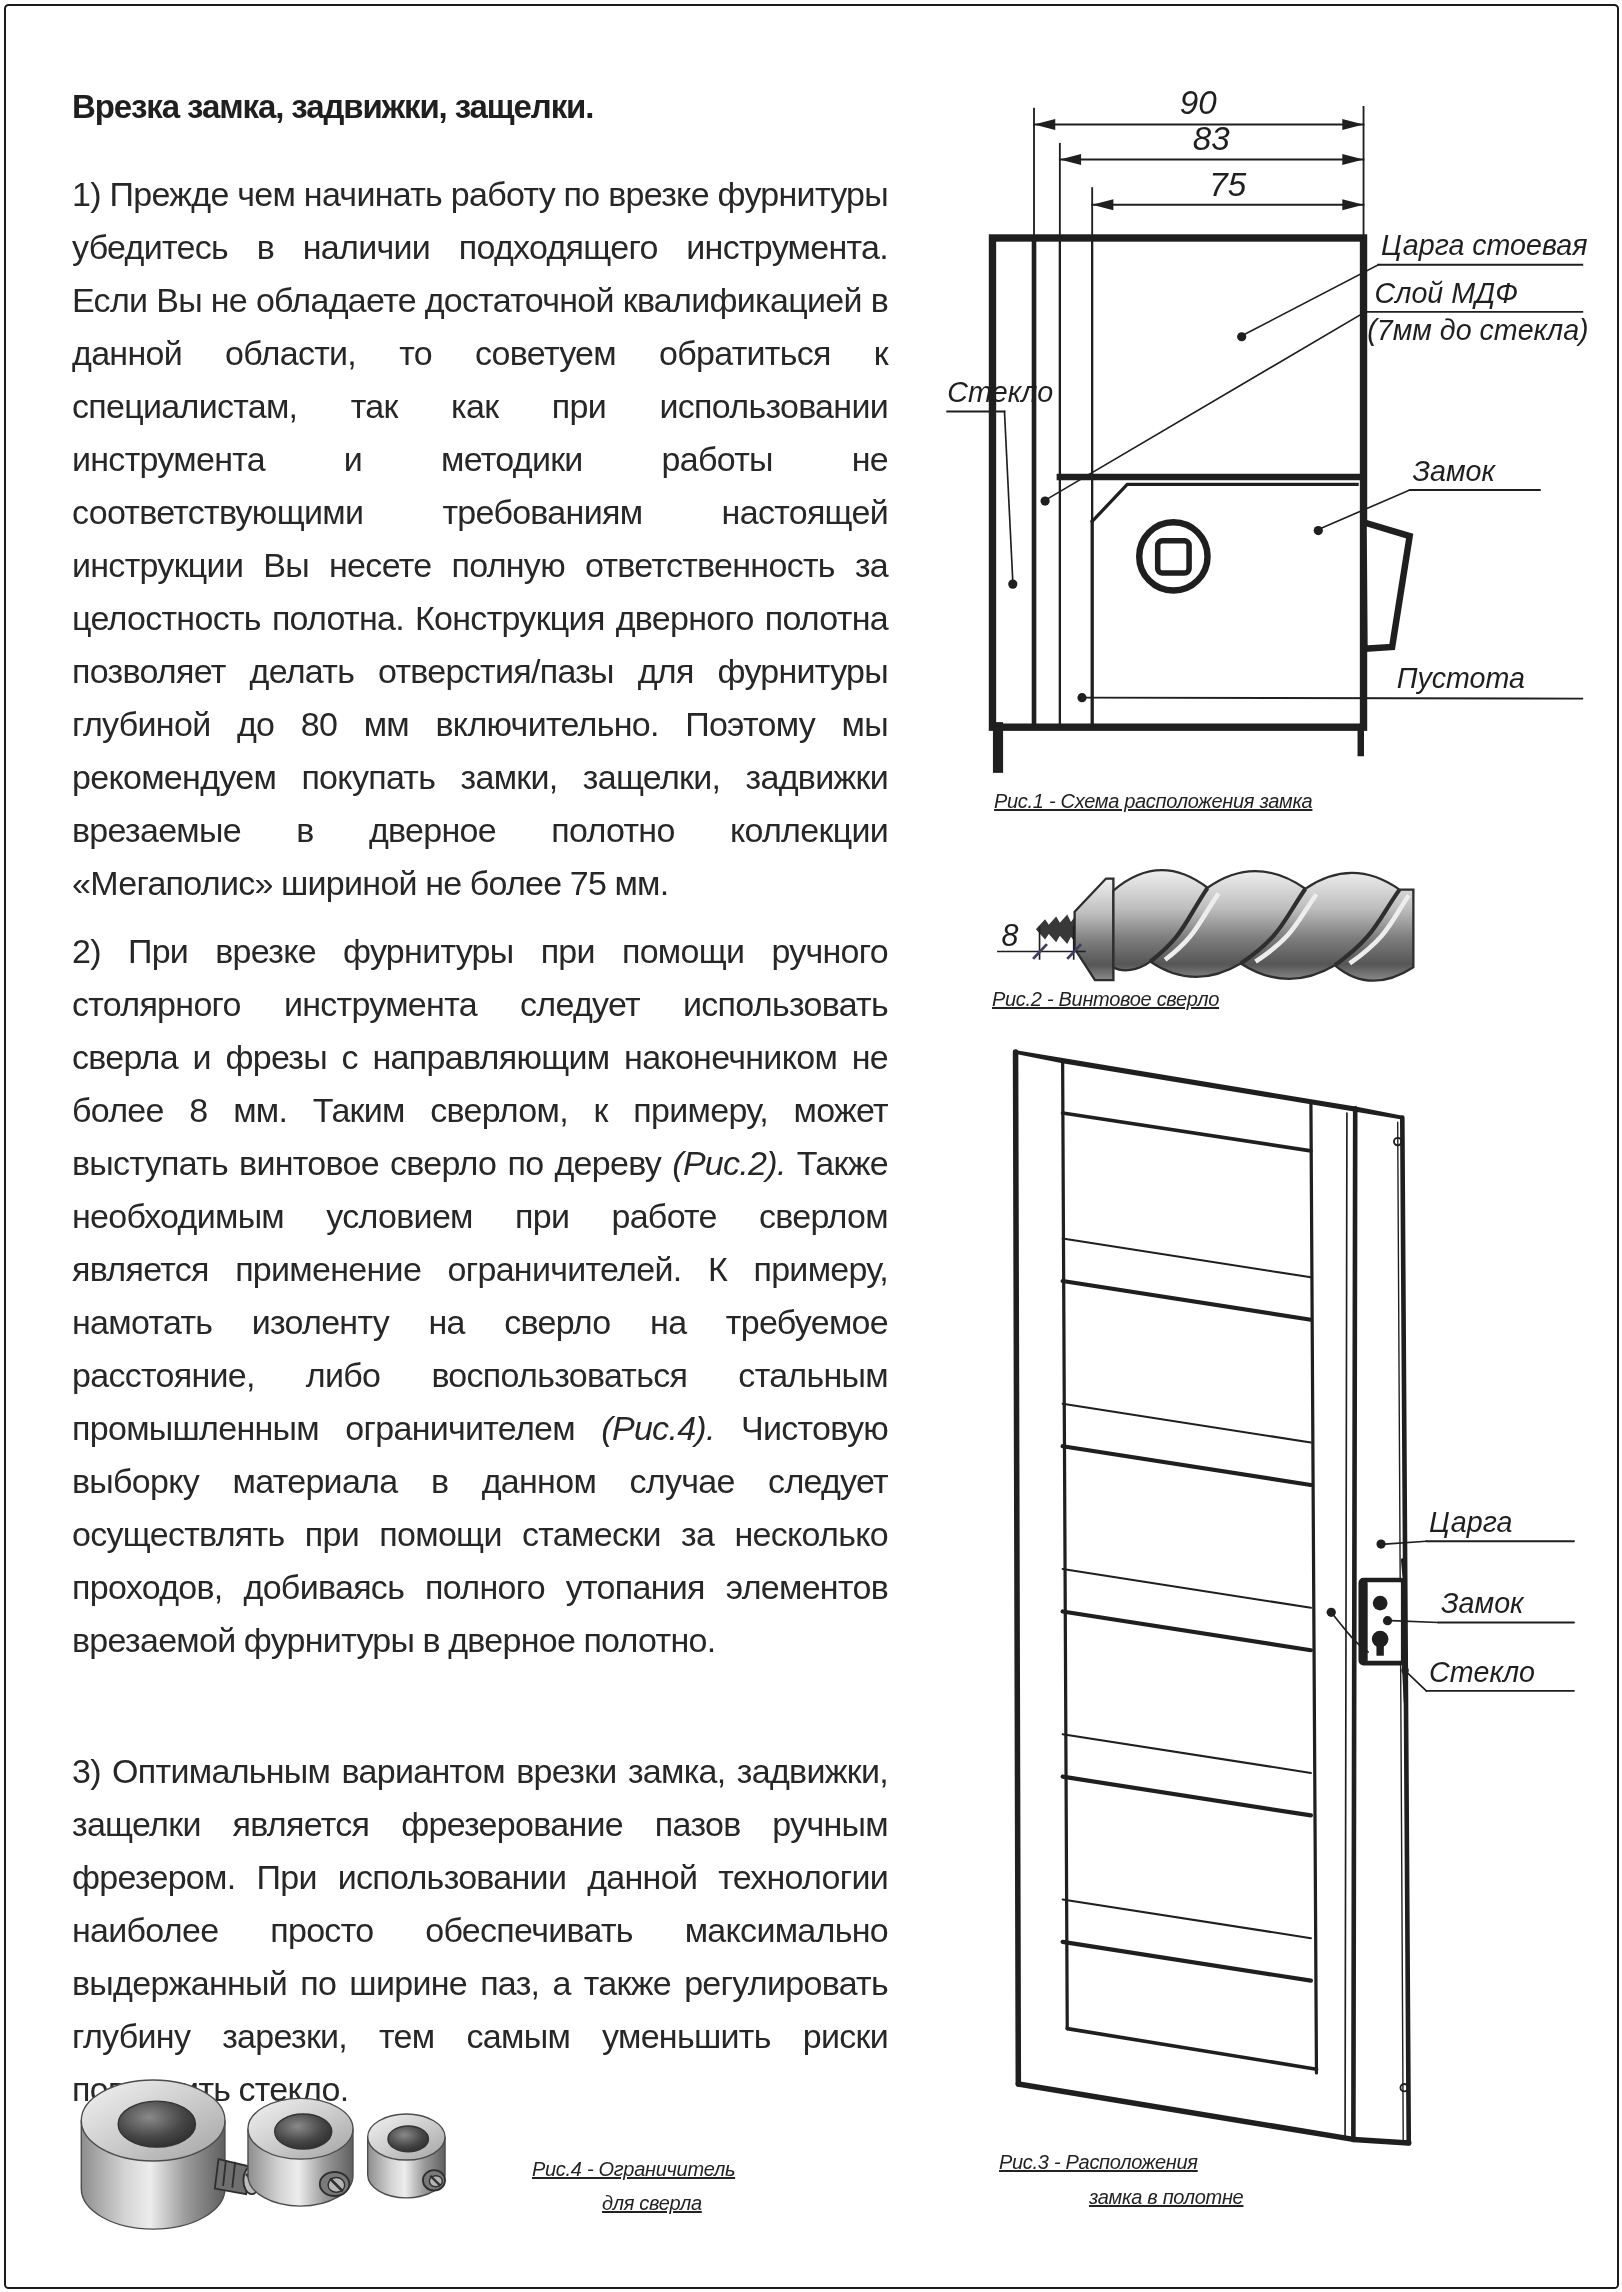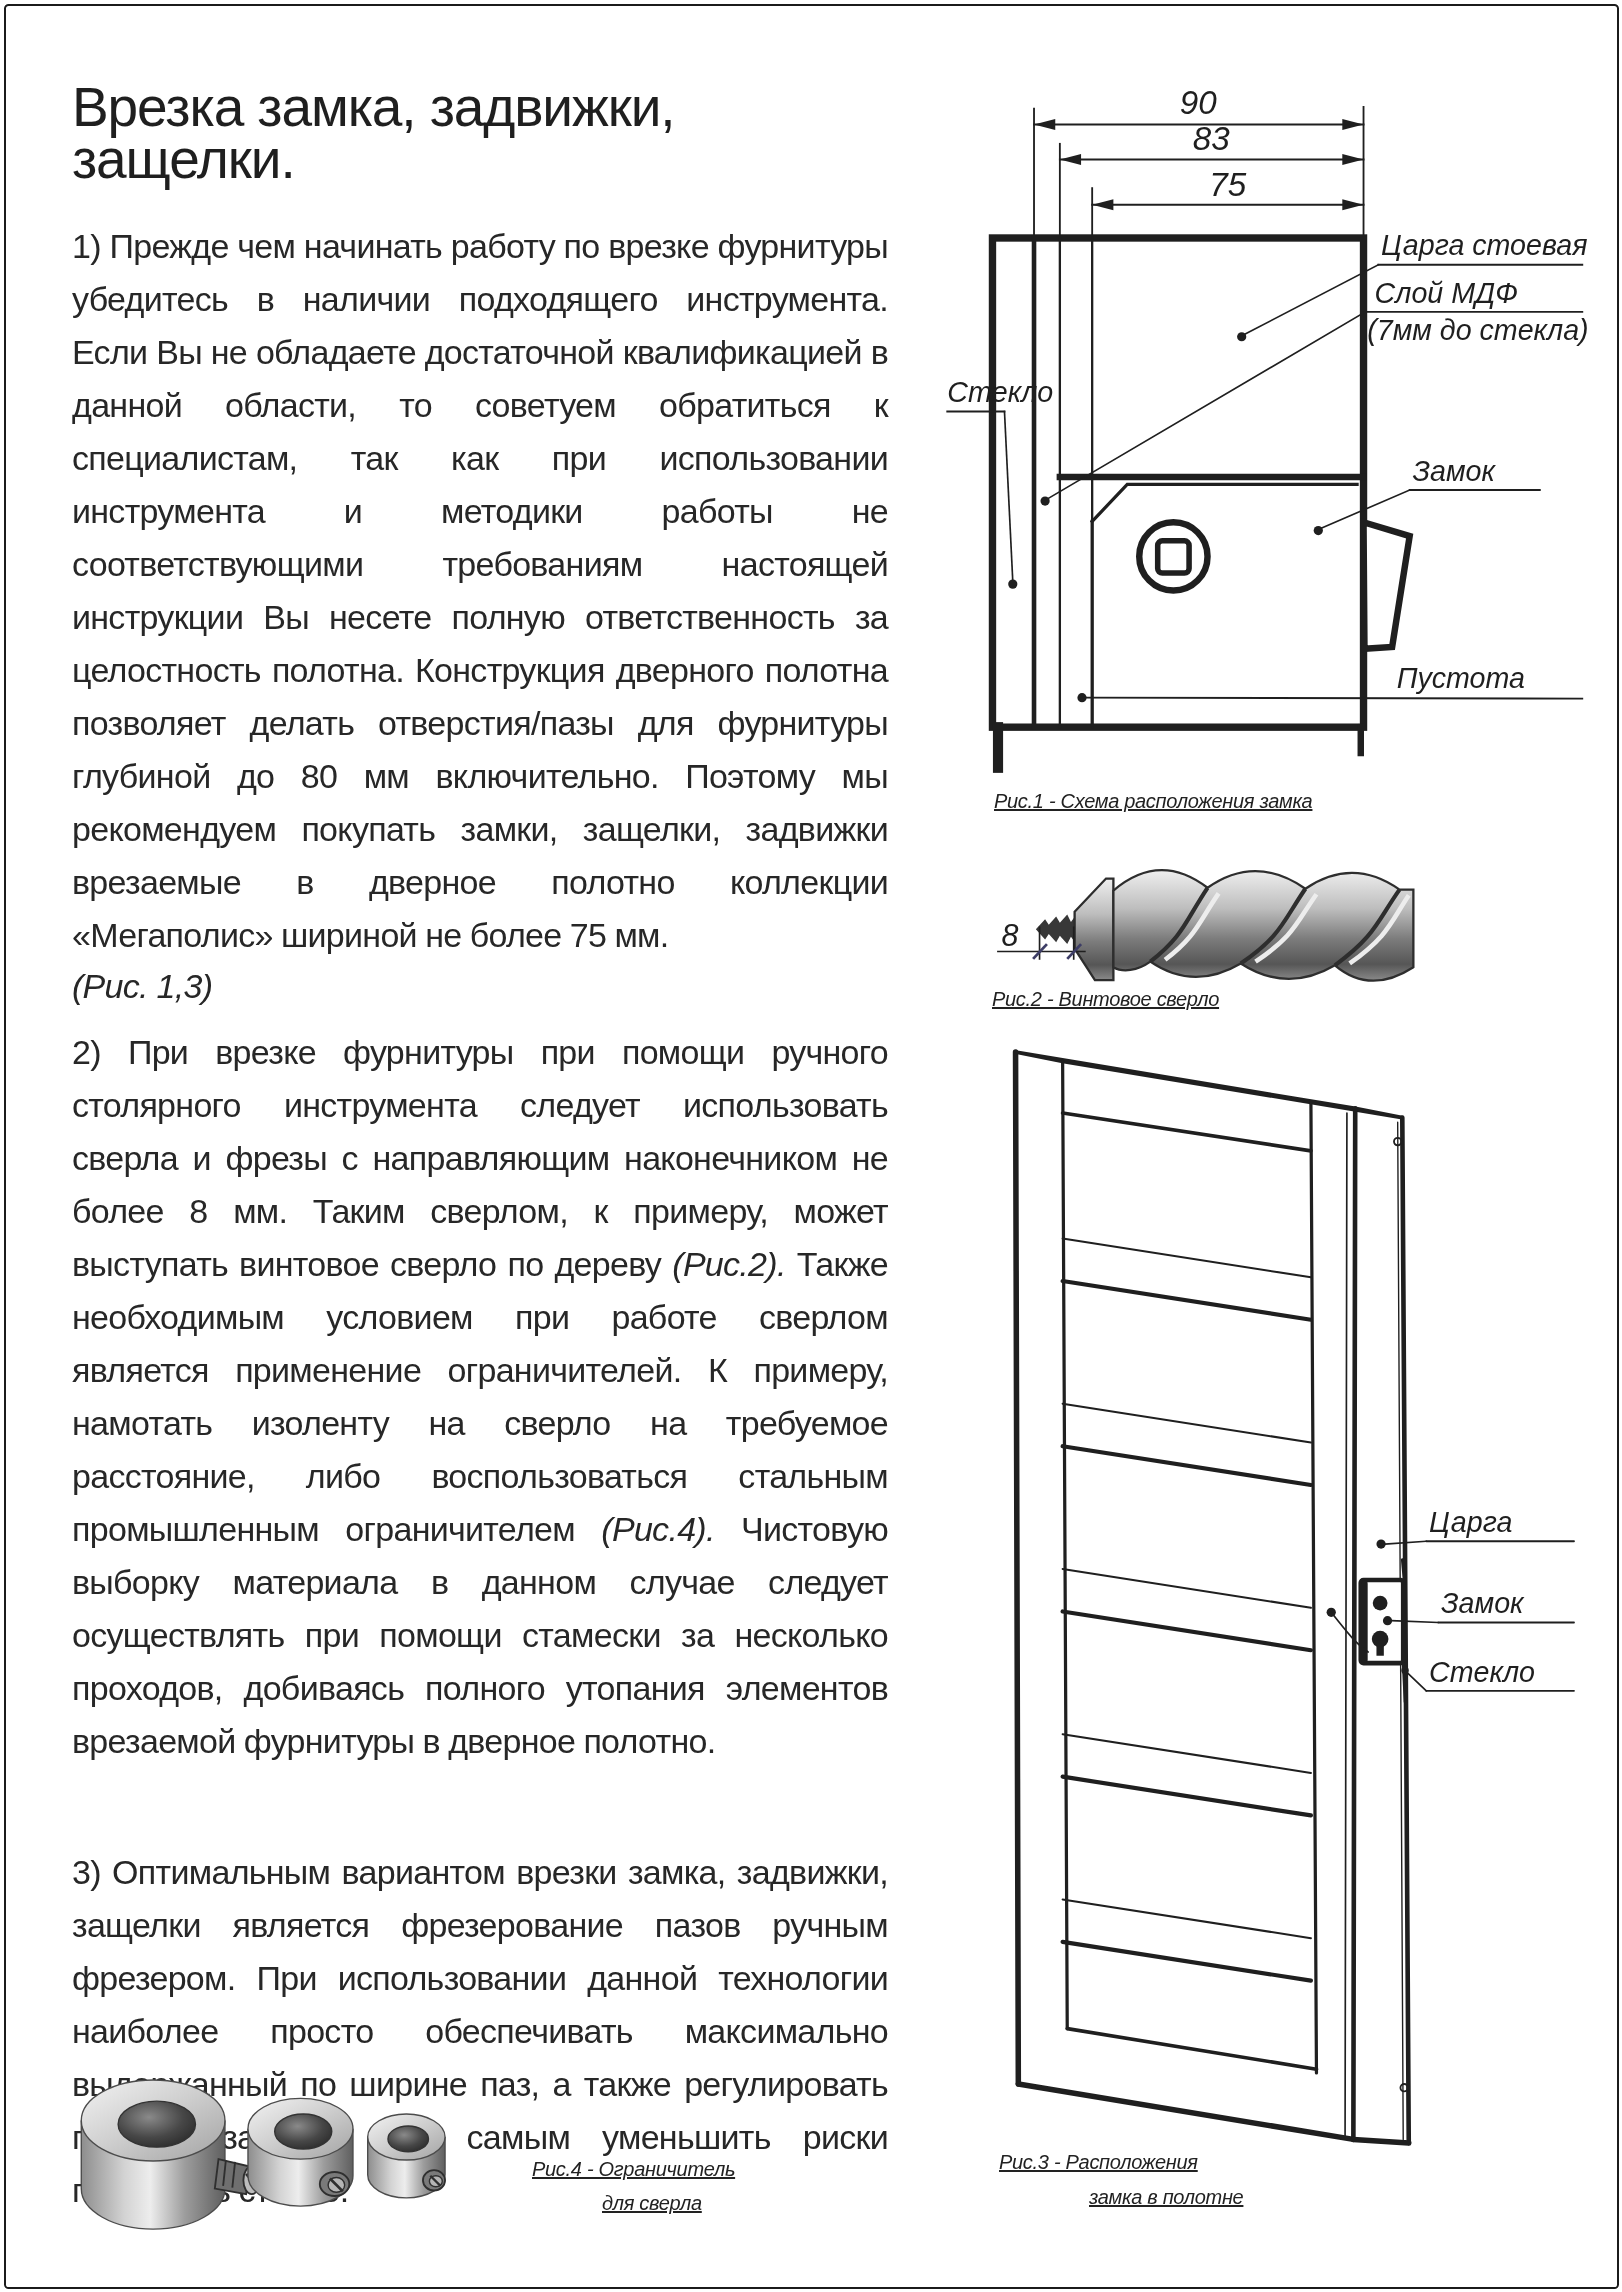--- a/index.html
+++ b/index.html
@@ -8,21 +8,21 @@
     font-family:"Liberation Sans", sans-serif;color:#272727;overflow:hidden;
   }
   .border-frame{
     position:absolute;left:3.7px;top:3.7px;right:3.7px;bottom:3.7px;
     border:2.8px solid #1b1b1b;border-radius:4.6px;pointer-events:none;
   }
   .text-col{
     position:absolute;left:72px;top:81px;width:816px;
   }
   .page-title{
-    font-size:55px;font-weight:normal;letter-spacing:-1.1px;color:#1f1f1f;
+    font-size:33px;font-weight:bold;letter-spacing:-1.1px;color:#1f1f1f;
     margin:0 0 35px 0;line-height:52px;
   }
   .body-par{
     font-size:34px;line-height:53px;text-align:justify;margin:0;
     letter-spacing:-0.7px;word-spacing:-0.5px;color:#272727;
   }
   .body-par i{font-style:italic;}
   .ref-line{font-size:34px;line-height:49px;font-style:italic;margin:0;letter-spacing:-0.7px;}
   .par-gap-a{margin-top:15px;}
   .par-gap-b{margin-top:78px;}
@@ -51,21 +51,20 @@
 <body>
 
 <div class="border-frame"></div>
 
 <div class="text-col">
   <h1 class="page-title">Врезка замка, задвижки, защелки.</h1>
 
   <p class="body-par">
     <span>1) Прежде чем начинать работу по врезке фурнитуры убедитесь в наличии подходящего инструмента. Если Вы не обладаете достаточной квалификацией в данной области, то советуем обратиться к специалистам, так как при использовании инструмента и методики работы не соответствующими требованиям настоящей инструкции Вы несете полную ответственность за целостность полотна. Конструкция дверного полотна позволяет делать отверстия/пазы для фурнитуры глубиной до 80 мм включительно. Поэтому мы рекомендуем покупать замки, защелки, задвижки врезаемые в дверное полотно коллекции «Мегаполис» шириной не более 75 мм.</span>
   </p>
-  <p class="ref-line">(Рис. 1,3)</p>
 
   <p class="body-par par-gap-a"><span>2) При врезке фурнитуры при помощи ручного столярного инструмента следует использовать сверла и фрезы с направляющим наконечником не более 8 мм. Таким сверлом, к примеру, может выступать винтовое сверло по дереву </span><i>(Рис.2).</i><span> Также необходимым условием при работе сверлом является применение ограничителей. К примеру, намотать изоленту на сверло на требуемое расстояние, либо воспользоваться стальным промышленным ограничителем </span><i>(Рис.4).</i><span> Чистовую выборку материала в данном случае следует осуществлять при помощи стамески за несколько проходов, добиваясь полного утопания элементов врезаемой фурнитуры в дверное полотно.</span></p>
 
   <p class="body-par par-gap-b">
     <span>3) Оптимальным вариантом врезки замка, задвижки, защелки является фрезерование пазов ручным фрезером. При использовании данной технологии наиболее просто обеспечивать максимально выдержанный по ширине паз, а также регулировать глубину зарезки, тем самым уменьшить риски повредить стекло.</span>
   </p>
 </div>
 
 <div class="cap cap1">Рис.1 - Схема расположения замка</div>
 <div class="cap cap2">Рис.2 - Винтовое сверло</div>

